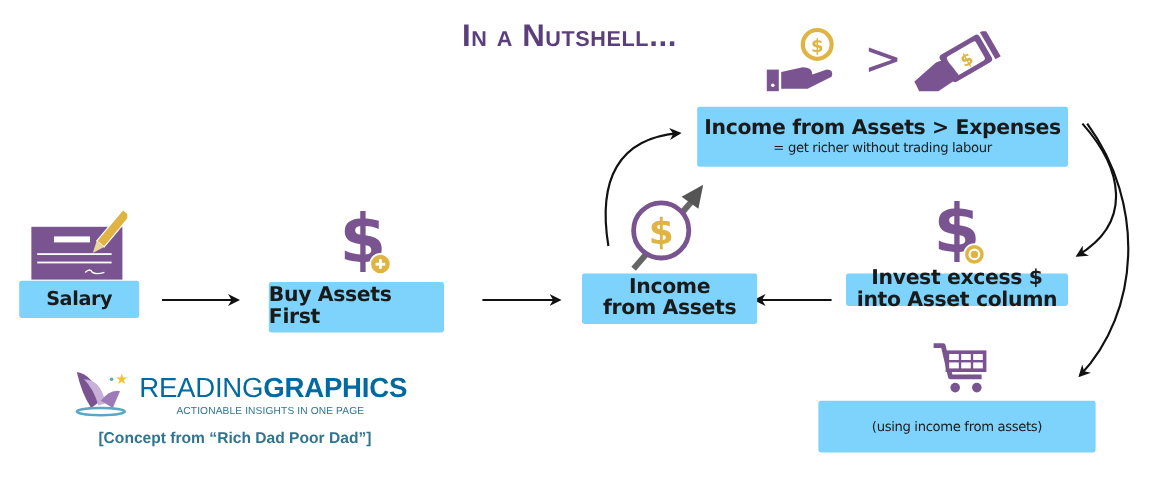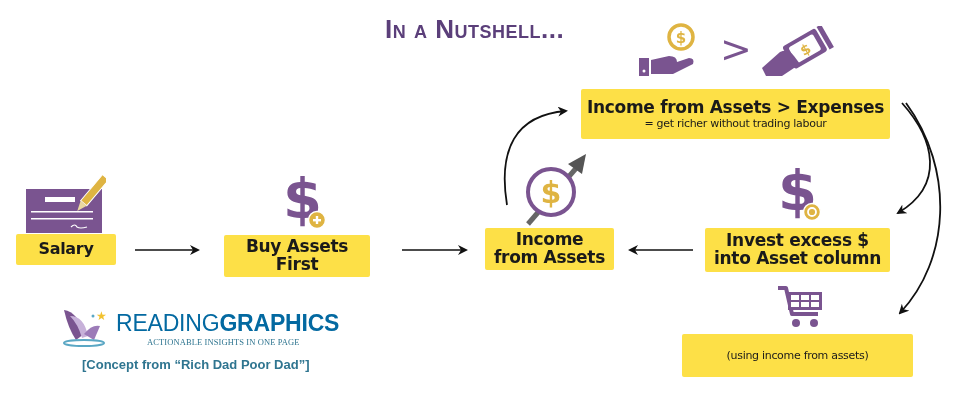--- a/index.html
+++ b/index.html
@@ -1,28 +1,28 @@
 <!DOCTYPE html>
 <html><head>
 <meta charset="utf-8">
 <style>
   html, body { margin: 0; padding: 0; background: #ffffff; }
   body { width: 966px; height: 404px; position: relative; overflow: hidden;
          font-family: "Liberation Sans", "DejaVu Sans", sans-serif; }
   .title { position: absolute; left: 385px; top: 14px; color: #5b3f7a;
            font-weight: bold; font-size: 26px; letter-spacing: 0.5px; font-variant: small-caps; }
-  .box { position: absolute; background: #fde047; border-radius: 2px; color: #1a1a1a;
+  .box { position: absolute; background: #7dd3fc; border-radius: 2px; color: #1a1a1a;
          display: flex; flex-direction: column; align-items: center; justify-content: center;
-         text-align: center; line-height: 1.05; font-family: "DejaVu Sans", sans-serif; }
+         text-align: left; line-height: 1.05; font-family: "DejaVu Sans", sans-serif; }
   .box .main { font-size: 17px; font-weight: bold; letter-spacing: -0.3px; }
   .box .sub { font-size: 11px; letter-spacing: -0.3px; margin-top: 1px; }
   .icon { position: absolute; }
   .logo-text { position: absolute; left: 116px; top: 310px; color: #0369a1; font-size: 23px; letter-spacing: -0.2px; }
   .logo-text b { font-weight: bold; }
-  .logo-tag { position: absolute; left: 147px; top: 337px; color: #2f7590; font-size: 8.5px; letter-spacing: 0.1px; font-family: Liberation Serif, serif; }
+  .logo-tag { position: absolute; left: 147px; top: 337px; color: #2f7590; font-size: 8.5px; letter-spacing: 0.1px; }
   .concept { position: absolute; left: 82px; top: 357px; color: #2f7590; font-size: 13px; font-weight: bold; text-align: right; }
   svg.arrows { position: absolute; left: 0; top: 0; }
 </style>
 </head>
 <body>
 
 <div class="title">In a Nutshell...</div>
 
 <svg class="arrows" width="966" height="404">
   <defs>
@@ -62,21 +62,21 @@
 <div class="box" style="left:224px;top:235px;width:146px;height:42px">
   <span class="main">Buy Assets First</span>
 </div>
 
 <svg class="icon" style="left:520px;top:150px" width="70" height="78" viewBox="0 0 70 78">
   <line x1="8" y1="74" x2="58" y2="16" stroke="#666" stroke-width="5"></line>
   <path d="M48,14 L66,4 L62,24 z" fill="#555"></path>
   <circle cx="31" cy="42" r="23" fill="#fff" stroke="#7a5490" stroke-width="4"></circle>
   <text x="31" y="53" text-anchor="middle" font-family="DejaVu Sans, sans-serif" font-weight="bold" font-size="30" fill="#dfb442">$</text>
 </svg>
-<div class="box" style="left:485px;top:228px;width:129px;height:42px">
+<div class="box" style="left:485px;top:228px;width:146px;height:42px">
   <span class="main">Income</span>
   <span class="main">from Assets</span>
 </div>
 
 <svg class="icon" style="left:637px;top:22px" width="60" height="56" viewBox="0 0 60 56">
   <circle cx="44" cy="15" r="12" fill="#fff" stroke="#dfb442" stroke-width="3.5"></circle>
   <text x="44" y="21" text-anchor="middle" font-family="DejaVu Sans, sans-serif" font-weight="bold" font-size="15" fill="#dfb442">$</text>
   <rect x="2" y="36" width="10" height="18" fill="#7a5490"></rect>
   <circle cx="7" cy="49" r="1.5" fill="#fff"></circle>
   <path d="M14,38 L32,34 Q40,34 40,40 L52,36 Q58,36 56,42 L36,52 L14,52 z" fill="#7a5490"></path>
@@ -94,21 +94,21 @@
 <div class="box" style="left:581px;top:89px;width:309px;height:50px">
   <span class="main">Income from Assets &gt; Expenses</span>
   <span class="sub">= get richer without trading labour</span>
 </div>
 
 <svg class="icon" style="left:778px;top:160px" width="50" height="64" viewBox="0 0 50 64">
   <text x="0" y="50" font-family="DejaVu Sans, sans-serif" font-weight="bold" font-size="56" fill="#7a5490">$</text>
   <circle cx="34" cy="52" r="8.5" fill="#dfb442" stroke="#fff" stroke-width="1.5"></circle>
   <circle cx="34" cy="52" r="4" fill="none" stroke="#fff" stroke-width="1.8"></circle>
 </svg>
-<div class="box" style="left:705px;top:228px;width:185px;height:44px">
+<div class="box" style="left:705px;top:228px;width:185px;height:27px">
   <span class="main">Invest excess $</span>
   <span class="main">into Asset column</span>
 </div>
 
 <svg class="icon" style="left:776px;top:284px" width="50" height="46" viewBox="0 0 50 46">
   <path d="M2,4 L10,4 L16,30 L42,30" fill="none" stroke="#7a5490" stroke-width="4" stroke-linejoin="round"></path>
   <rect x="12" y="8" width="34" height="18" fill="#7a5490"></rect>
   <rect x="15" y="11" width="8" height="5" fill="#fff"></rect>
     <rect x="25" y="11" width="8" height="5" fill="#fff"></rect>
     <rect x="35" y="11" width="8" height="5" fill="#fff"></rect>

